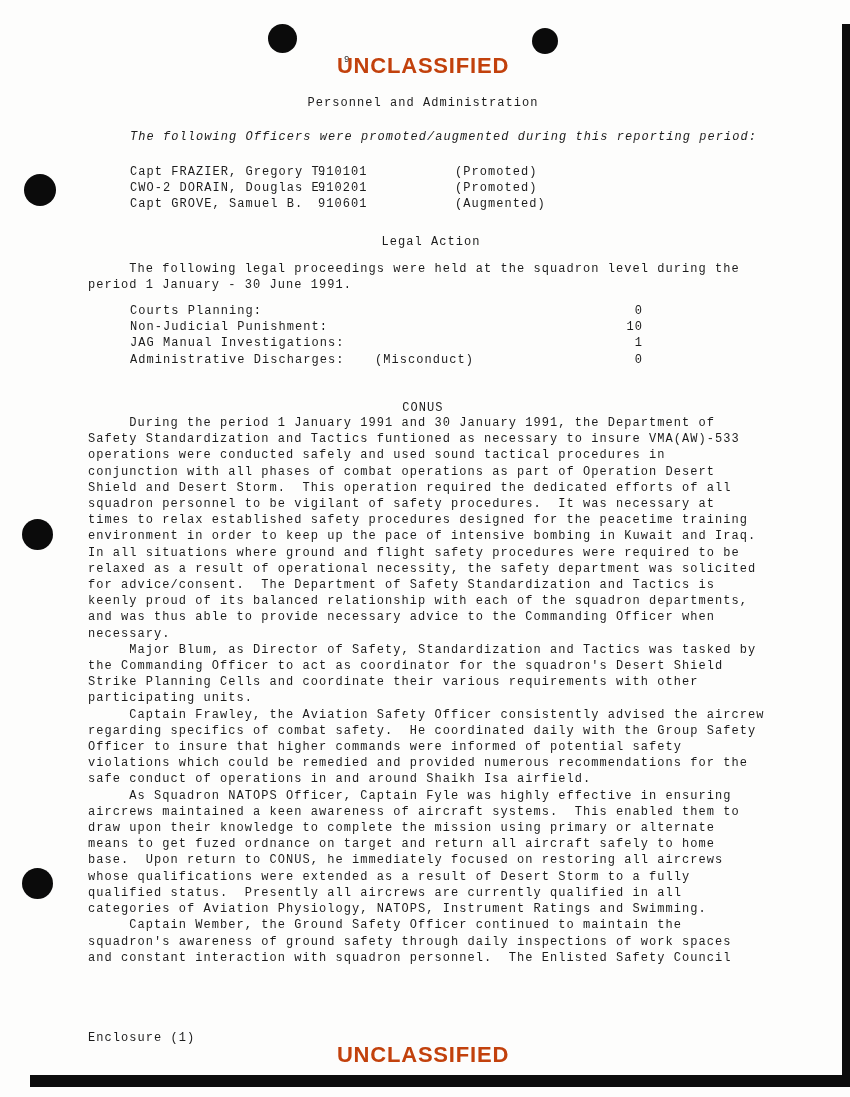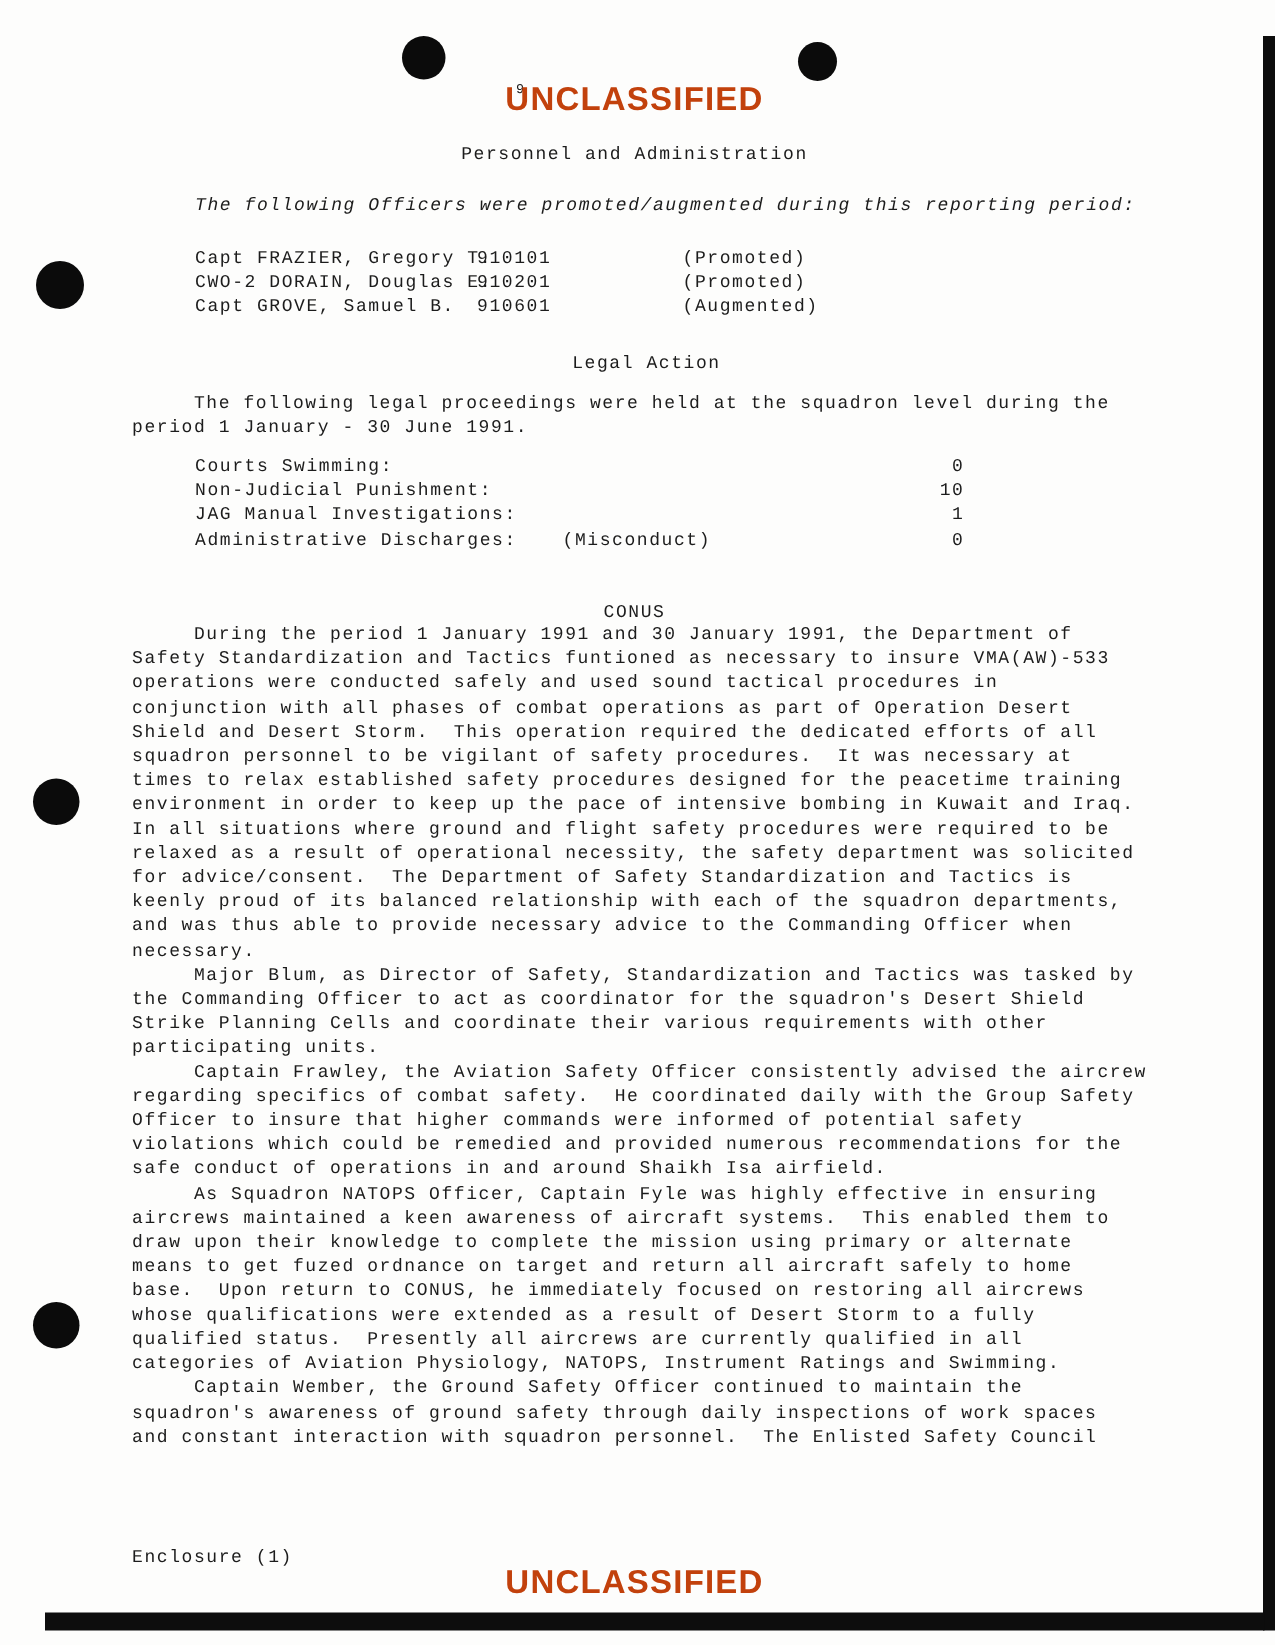--- a/index.html
+++ b/index.html
@@ -83,21 +83,21 @@
     </div>
   </div>
 
   <div class="abs center tw" style="top:234px;padding-left:16px;">Legal Action</div>
 
   <pre class="abs tw" style="left:88px; top:261px;">     The following legal proceedings were held at the squadron level during the
 period 1 January - 30 June 1991.</pre>
 
   <div class="abs" style="left:130px; top:303px;">
     <div class="lrow">
-      <span class="tw col-label">Courts Swimming:</span>
+      <span class="tw col-label">Courts Planning:</span>
       <span class="tw col-note"></span>
       <span class="tw col-count">0</span>
     </div>
     <div class="lrow">
       <span class="tw col-label">Non-Judicial Punishment:</span>
       <span class="tw col-note"></span>
       <span class="tw col-count">10</span>
     </div>
     <div class="lrow">
       <span class="tw col-label">JAG Manual Investigations:</span>

